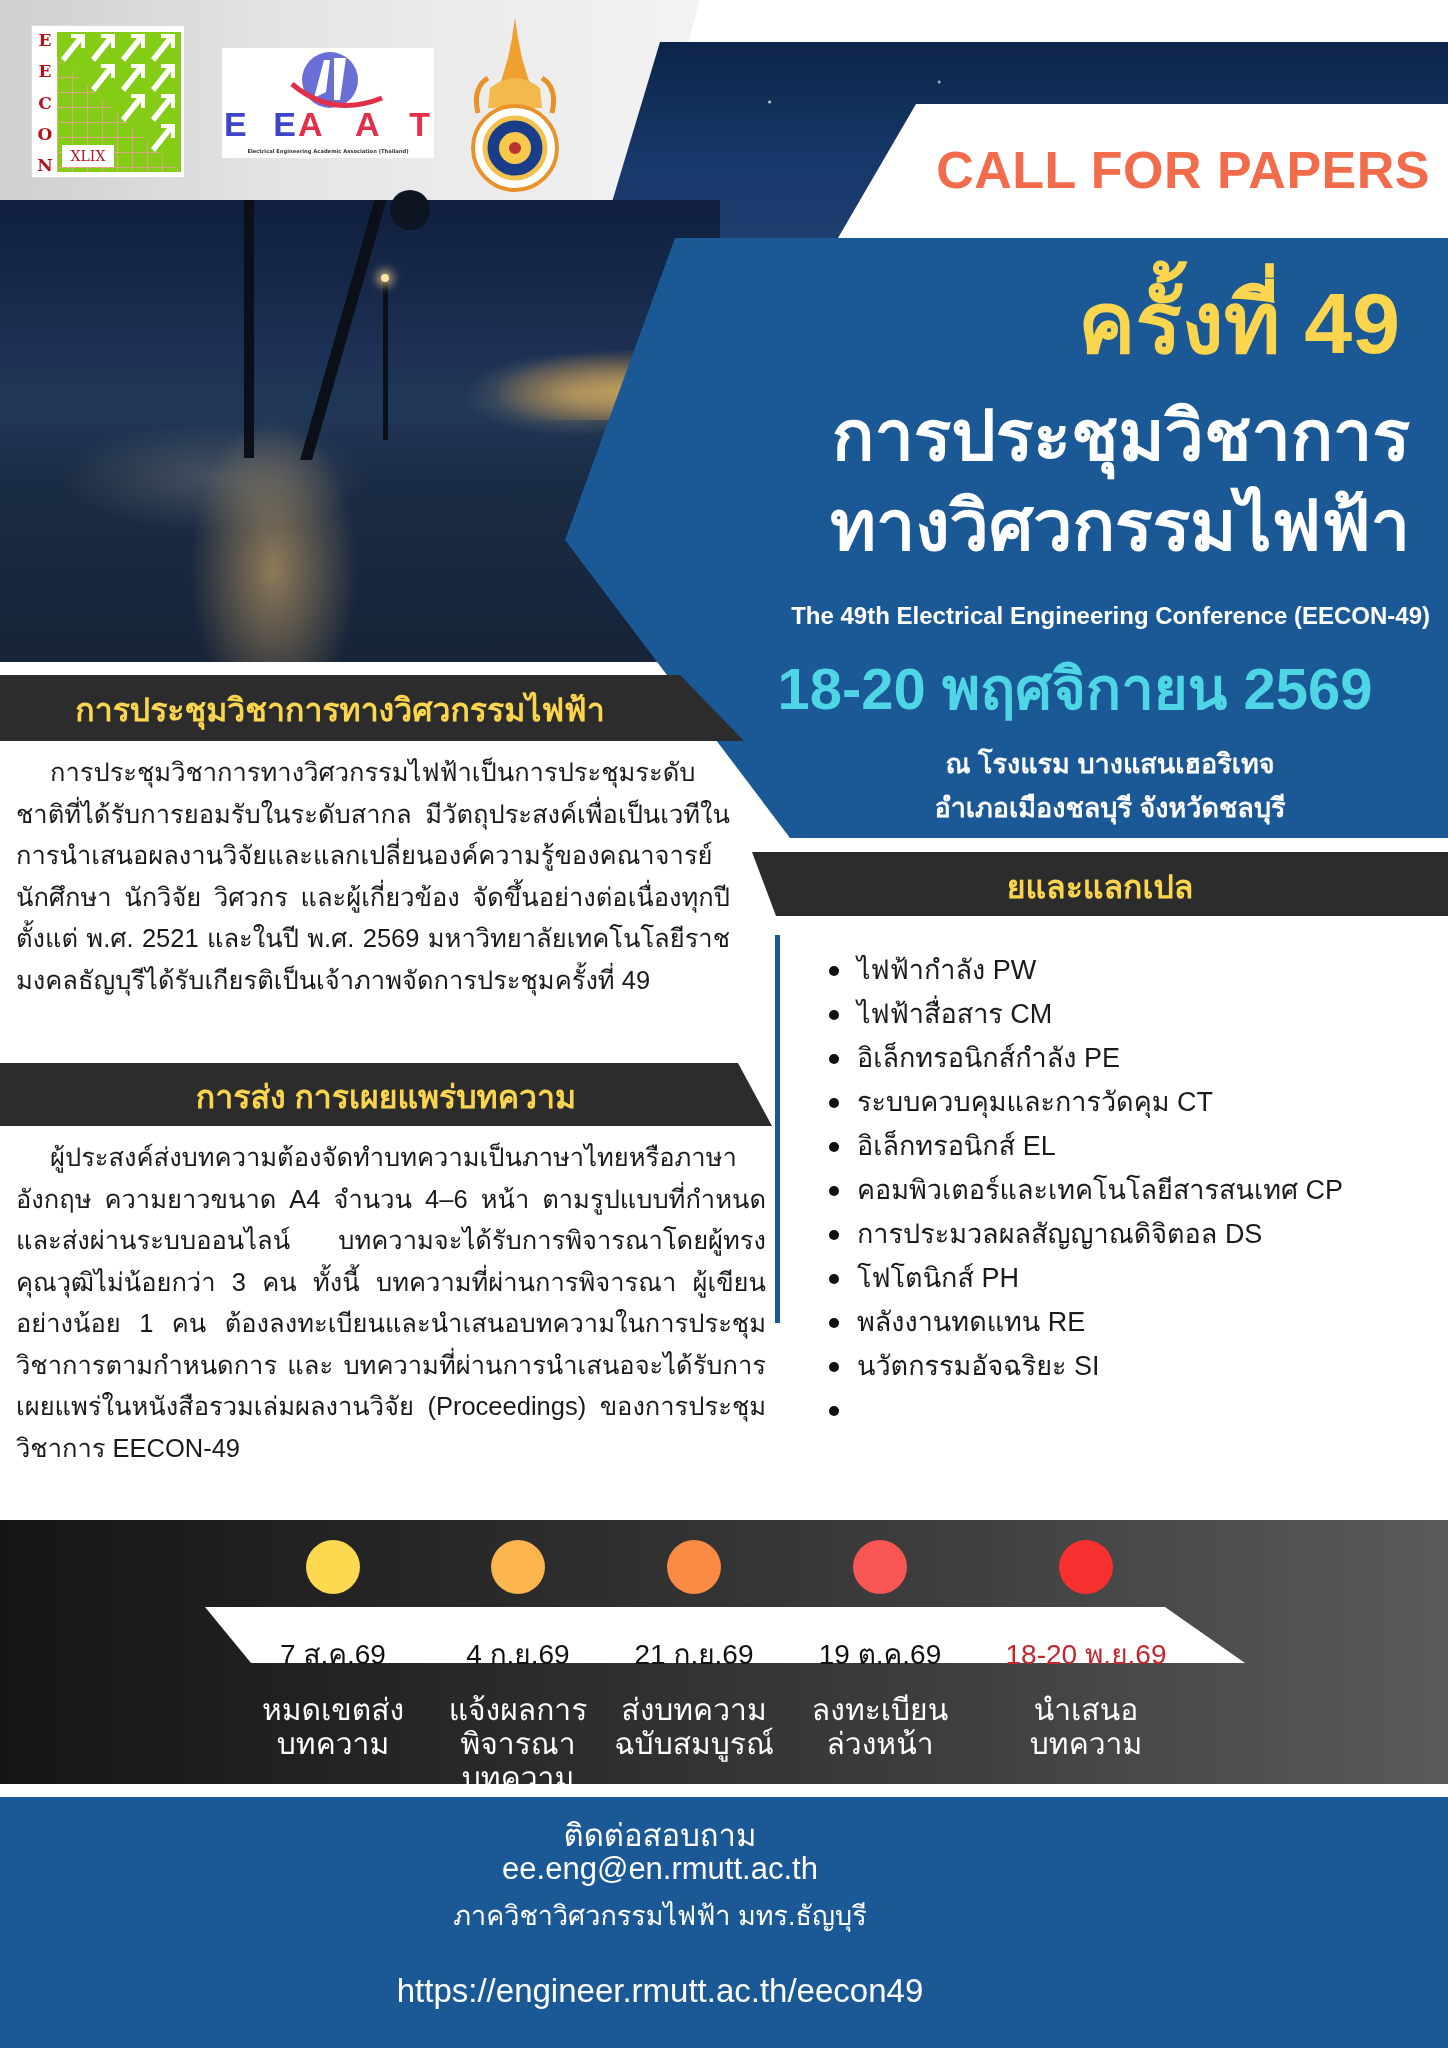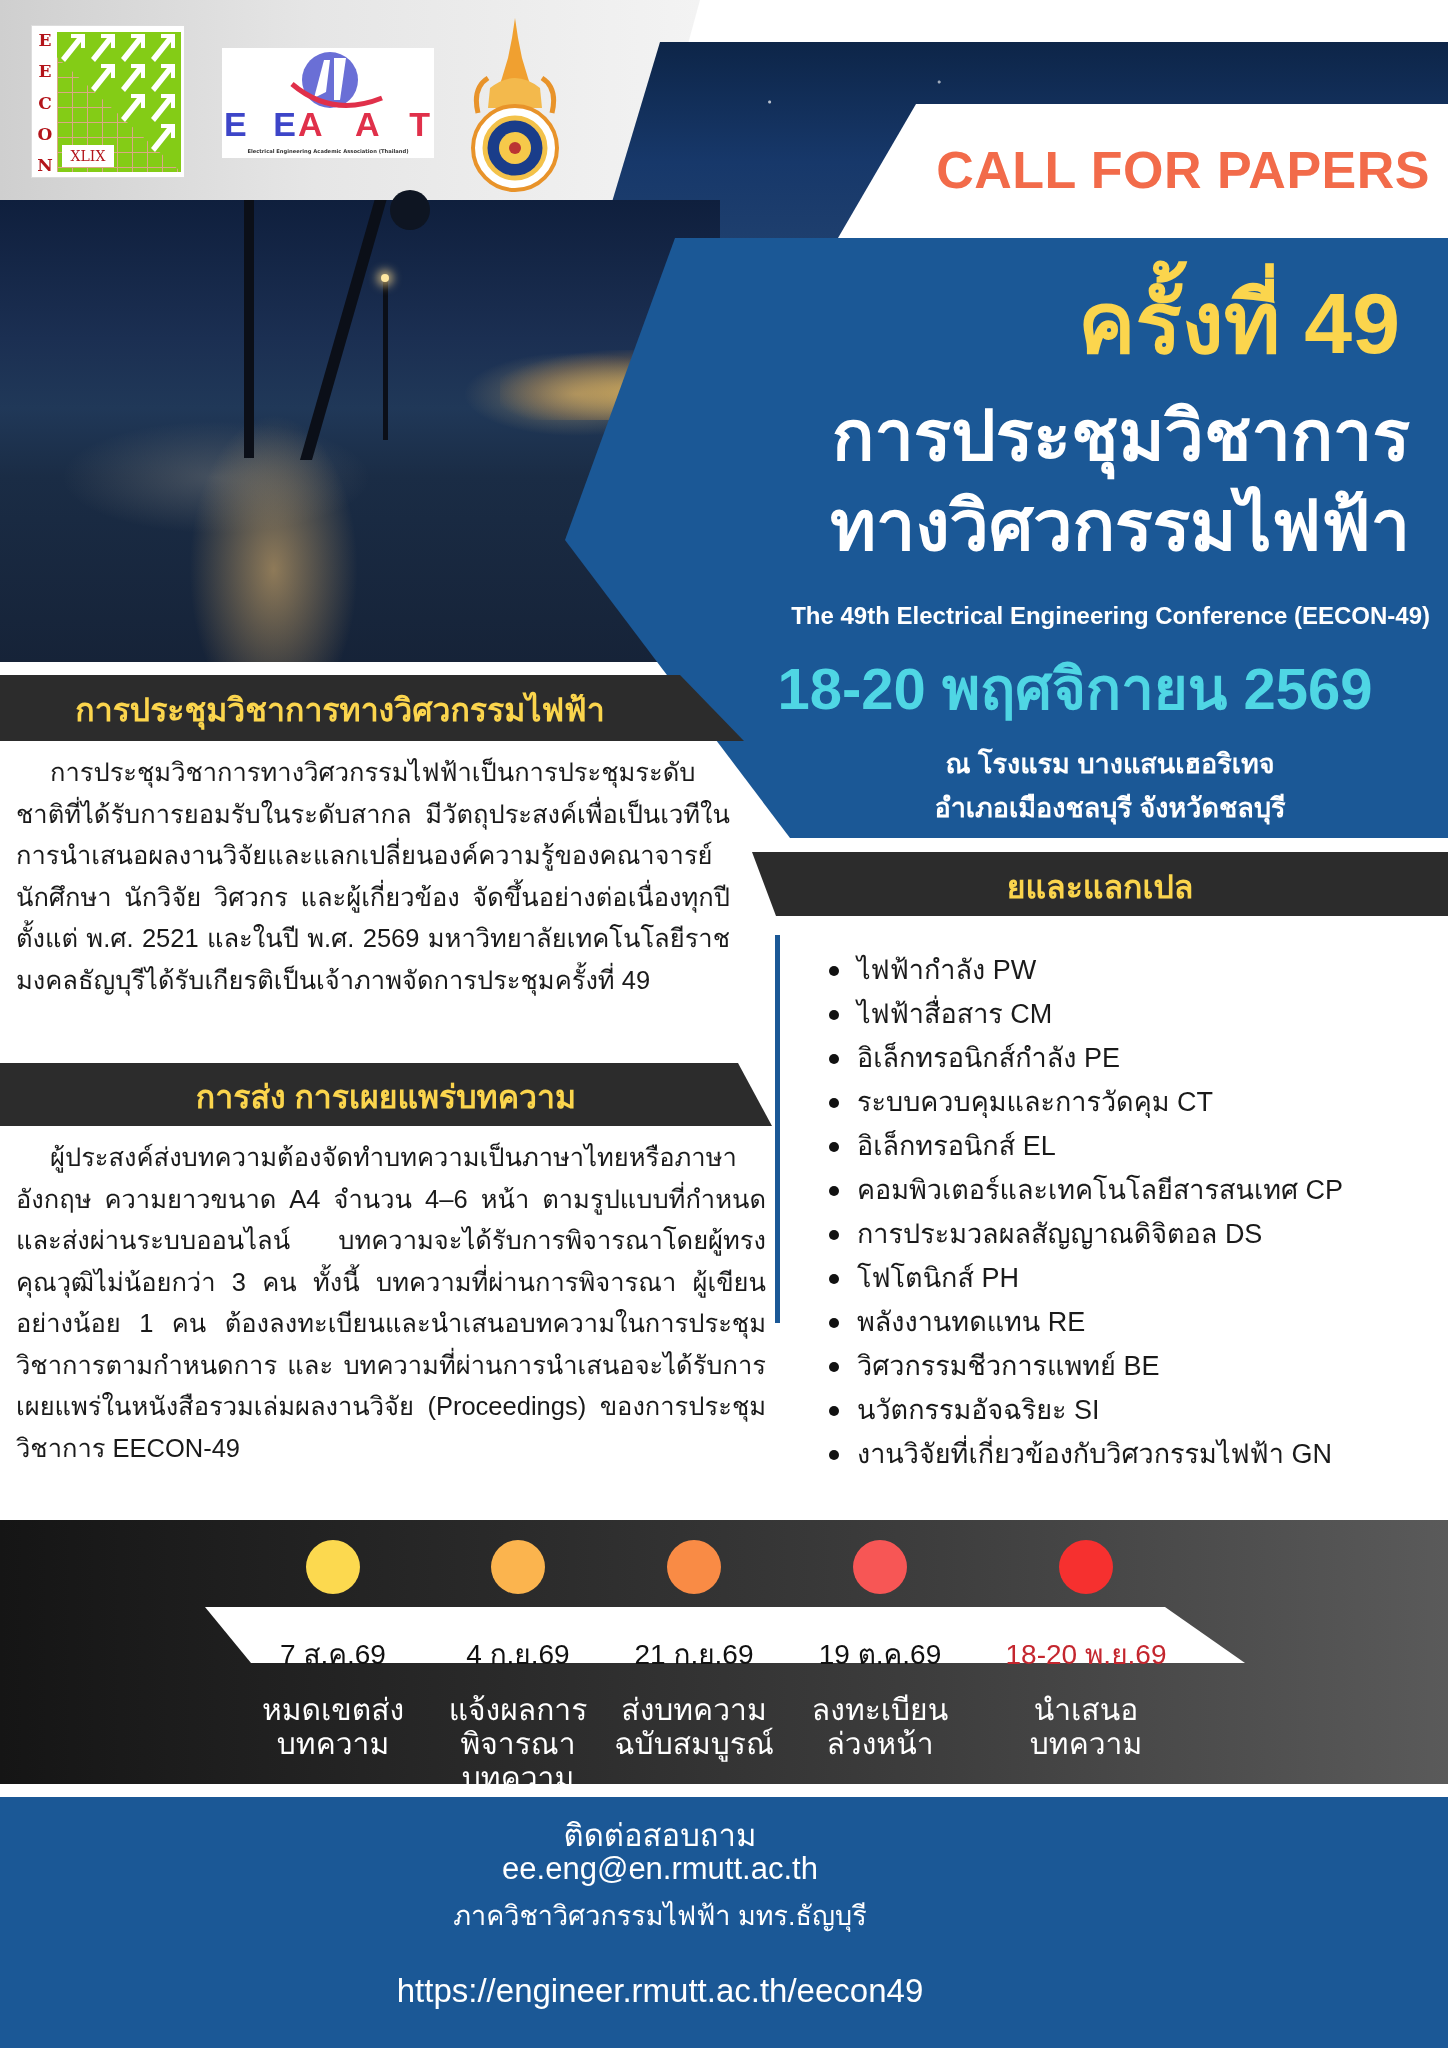--- a/index.html
+++ b/index.html
@@ -219,23 +219,22 @@
 <ul class="abs track-list">
   <li><span class="dot"></span><span>ไฟฟ้ากำลัง PW</span></li>
   <li><span class="dot"></span><span>ไฟฟ้าสื่อสาร CM</span></li>
   <li><span class="dot"></span><span>อิเล็กทรอนิกส์กำลัง PE</span></li>
   <li><span class="dot"></span><span>ระบบควบคุมและการวัดคุม CT</span></li>
   <li><span class="dot"></span><span>อิเล็กทรอนิกส์ EL</span></li>
   <li><span class="dot"></span><span>คอมพิวเตอร์และเทคโนโลยีสารสนเทศ CP</span></li>
   <li><span class="dot"></span><span>การประมวลผลสัญญาณดิจิตอล DS</span></li>
   <li><span class="dot"></span><span>โฟโตนิกส์ PH</span></li>
   <li><span class="dot"></span><span>พลังงานทดแทน RE</span></li>
-  <li><span class="dot"></span><span>วิศวกรรมชีวการแพทย์ BE</span></li>
   <li><span class="dot"></span><span>นวัตกรรมอัจฉริยะ SI</span></li>
-  <li><span class="dot"></span><span>งานวิจัยที่เกี่ยวข้องกับวิศวกรรมไฟฟ้า GN</span></li>
+  <li><span class="dot"></span></li>
 </ul>
 
 <div class="abs timeline-band"></div>
 <div class="abs ribbon"></div>
 
 <div class="milestone" style="left:233px;">
   <div class="circle" style="background:#fcd94f;"></div>
   <div class="mdate">7 ส.ค.69</div>
   <div class="mlabel">
     <div>หมดเขตส่ง</div>

